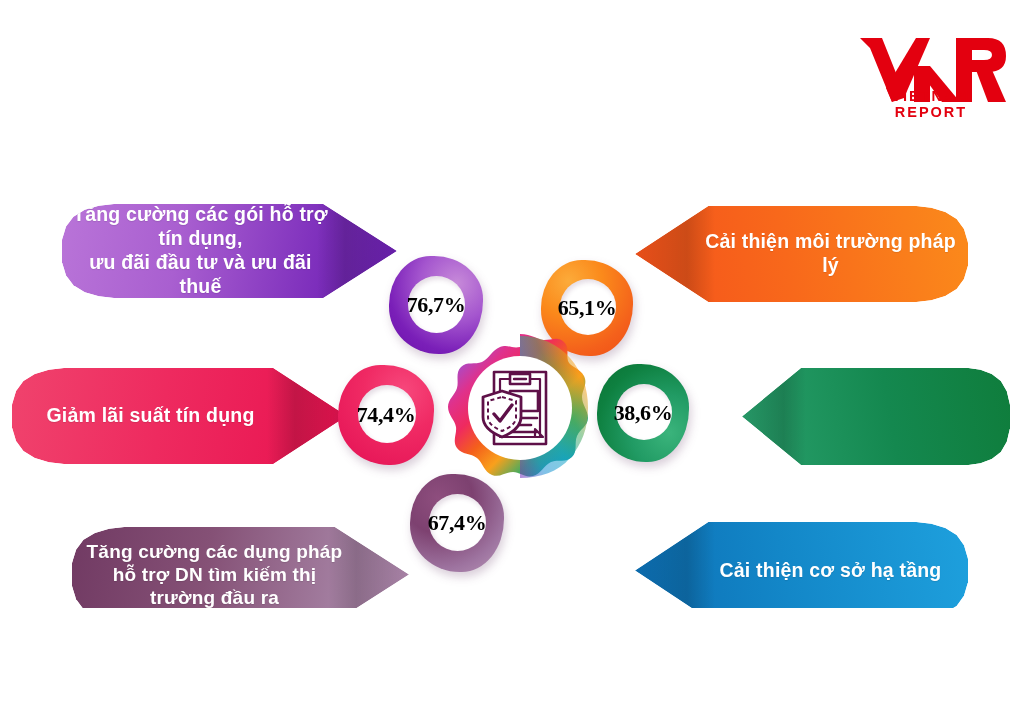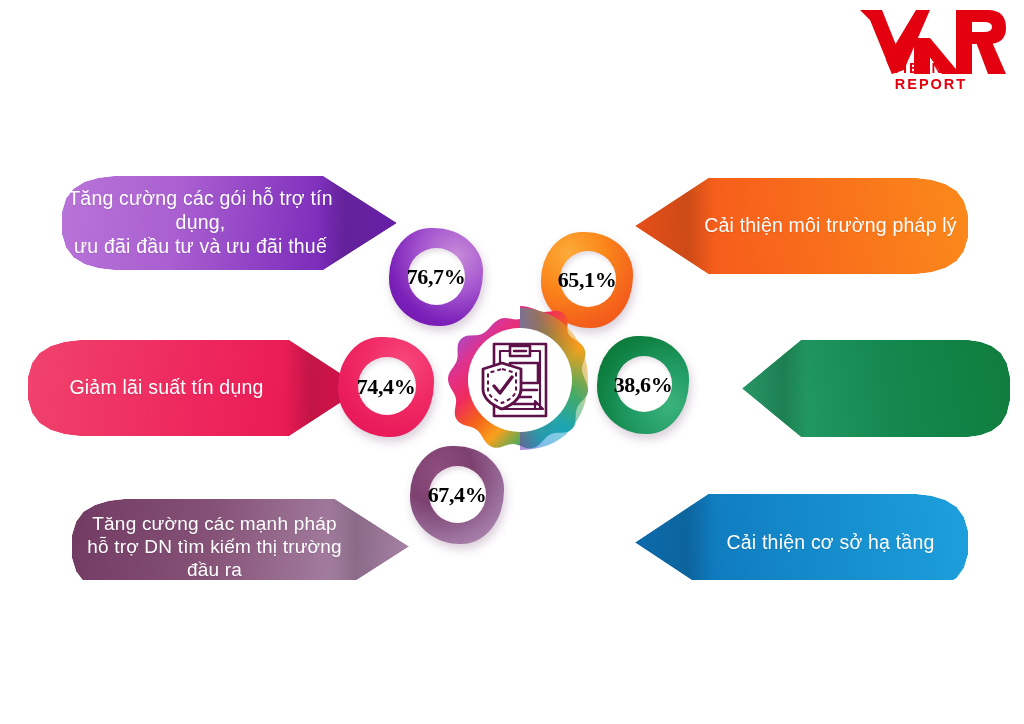--- a/index.html
+++ b/index.html
@@ -10,20 +10,21 @@
   }
   body {
     font-family: "Liberation Sans", sans-serif;
   }
   #canvas {
     position: relative;
     width: 1024px;
     height: 580px;
     background: #ffffff;
     overflow: hidden;
+    margin-top: 28px;
   }
 
   
   .logo {
     position: absolute;
     top: 8px;
     right: 18px;
     width: 150px;
     height: 88px;
   }
@@ -52,20 +53,21 @@
     line-height: 1.22;
     font-size: 19.5px;
     letter-spacing: 0.2px;
   }
   .banner .blabel {
     position: relative;
     z-index: 2;
     padding: 0 6px;
     text-shadow: 0 1px 1px rgba(0,0,0,0.10);
     white-space: pre-line;
+    font-weight: bold;
   }
   .banner-shape {
     position: absolute;
     inset: 0;
     z-index: 1;
   }
 
   
   .banner.left {
     clip-path: polygon(
@@ -169,32 +171,32 @@
   </div>
 
   <div class="banner left" style="left:62px; top:176px; width:335px; height:94px;">
     <div class="banner-shape" style="background:linear-gradient(100deg,#b974d8 0%,#a95fd0 35%,#7b2cbb 78%,#6a1fb0 100%);
                 clip-path: polygon(0% 38%,1.2% 24%,3.4% 13.5%,6.8% 6.2%,11% 1.8%,15.5% 0%,78% 0%,100% 50%,78% 100%,15.5% 100%,11% 98.2%,6.8% 93.8%,3.4% 86.5%,1.2% 76%,0% 62%);"></div>
     <div class="tip-shade" style="clip-path: polygon(0% 0%,8% 0%,100% 50%,8% 100%,0% 100%);"></div>
     <div class="blabel">Tăng cường các gói hỗ trợ tín dụng,
 ưu đãi đầu tư và ưu đãi thuế</div>
   </div>
 
-  <div class="banner left" style="left:28px; top:340px; width:335px; height:96px;">
+  <div class="banner left" style="left:12px; top:340px; width:335px; height:96px;">
     <div class="banner-shape" style="background:linear-gradient(100deg,#f0436d 0%,#ee2a5f 45%,#e8114f 100%);
                 clip-path: polygon(0% 38%,1.2% 24%,3.4% 13.5%,6.8% 6.2%,11% 1.8%,15.5% 0%,78% 0%,100% 50%,78% 100%,15.5% 100%,11% 98.2%,6.8% 93.8%,3.4% 86.5%,1.2% 76%,0% 62%);"></div>
     <div class="tip-shade" style="clip-path: polygon(0% 0%,8% 0%,100% 50%,8% 100%,0% 100%);"></div>
     <div class="blabel">Giảm lãi suất tín dụng</div>
   </div>
 
   <div class="banner left" style="left:72px; top:499px; width:337px; height:95px; font-size:19px;">
     <div class="banner-shape" style="background:linear-gradient(100deg,#713a63 0%,#855176 40%,#a37ea0 78%,#b28ab0 100%);
                 clip-path: polygon(0% 38%,1.2% 24%,3.4% 13.5%,6.8% 6.2%,11% 1.8%,15.5% 0%,78% 0%,100% 50%,78% 100%,15.5% 100%,11% 98.2%,6.8% 93.8%,3.4% 86.5%,1.2% 76%,0% 62%);"></div>
     <div class="tip-shade" style="clip-path: polygon(0% 0%,8% 0%,100% 50%,8% 100%,0% 100%);"></div>
-    <div class="blabel" style="margin-right:52px;">Tăng cường các mạnh pháp
+    <div class="blabel" style="margin-right:52px;">Tăng cường các dụng pháp
 hỗ trợ DN tìm kiếm thị trường đầu ra</div>
   </div>
 
   <div class="banner right" style="left:635px; top:178px; width:333px; height:96px;">
     <div class="banner-shape" style="background:linear-gradient(80deg,#f4511b 0%,#f8681b 45%,#fb8a1b 100%);
                 clip-path: polygon(0% 50%,22% 0%,84.5% 0%,89% 1.8%,93.2% 6.2%,96.6% 13.5%,98.8% 24%,100% 38%,100% 62%,98.8% 76%,96.6% 86.5%,93.2% 93.8%,89% 98.2%,84.5% 100%,22% 100%);"></div>
     <div class="tip-shade" style="clip-path: polygon(100% 0%,92% 0%,0% 50%,92% 100%,100% 100%);"></div>
     <div class="blabel">Cải thiện môi trường pháp lý</div>
   </div>
 

